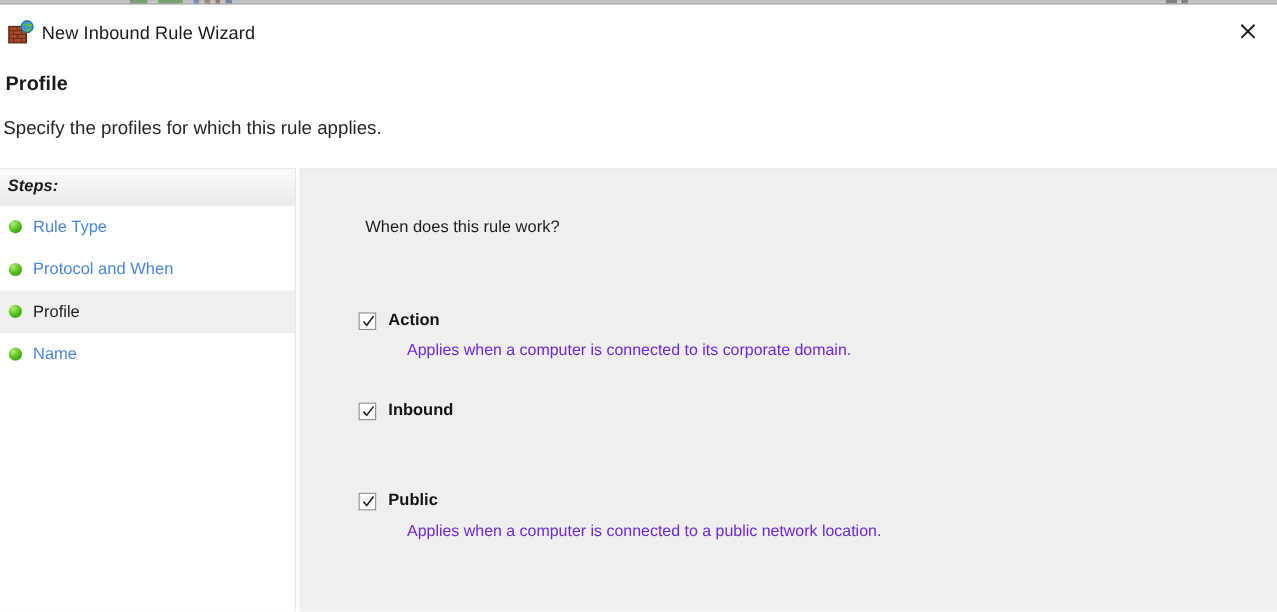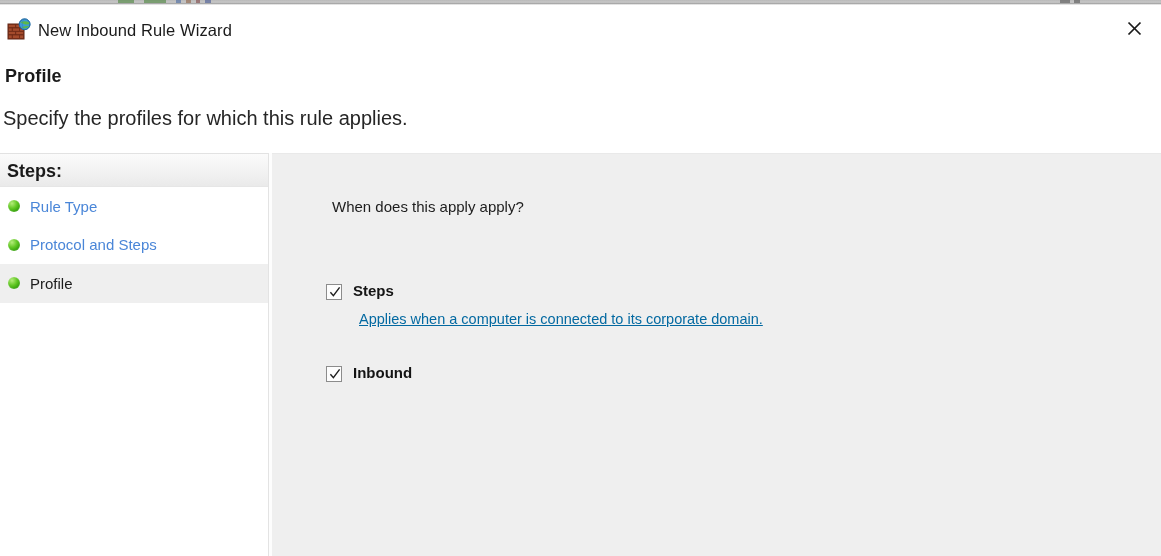--- a/index.html
+++ b/index.html
@@ -78,21 +78,21 @@
     position: absolute;
     left: 5px; top: 13px;
     font-size: 18px;
     font-weight: bold;
     color: #1a1a1a;
     letter-spacing: .1px;
   }
   .page-subtitle {
     position: absolute;
     left: 3px; top: 54px;
-    font-size: 20px;
+    font-size: 17px;
     color: #262626;
   }
 
   
   .body-area {
     position: absolute;
     left: 0; top: 153px;
     width: 1161px; height: 403px;
   }
 
@@ -108,23 +108,24 @@
     position: absolute;
     left: 0; top: 0;
     width: 268px; height: 33px;
     background: linear-gradient(to bottom, #fbfbfb 0%, #f2f2f2 55%, #eaeaea 100%);
     border-bottom: 1px solid #e6e6e6;
     box-sizing: border-box;
   }
   .steps-header-label {
     position: absolute;
     left: 7px; top: 7px;
-    font-size: 18px;
+    font-size: 15px;
     font-weight: bold;
     color: #1a1a1a;
+    font-style: italic;
   }
   .step-list {
     position: absolute;
     left: 0; top: 33px;
     width: 268px;
   }
   .step-row {
     position: relative;
     width: 268px;
     height: 38.5px;
@@ -210,27 +211,26 @@
     left: 1px; top: 0px;
   }
   .check-label {
     margin-left: 11px;
     font-size: 15px;
     font-weight: bold;
     color: #141414;
     white-space: nowrap;
   }
   .check-desc {
-    margin-left: 33px;
+    margin-left: 44px;
     margin-top: 5px;
     font-size: 14.5px;
-    color: #0369a1;
+    color: #6d28d9;
     line-height: 20px;
     max-width: 700px;
-    text-decoration: underline;
   }
 </style>
 </head>
 <body>
 
 <div class="wizard">
 
   <div class="bg-strip">
     <div class="fleck" style="left:118px;width:16px;background:#3f7f2f;"></div>
     <div class="fleck" style="left:144px;width:22px;background:#3f7f2f;"></div>
@@ -288,53 +288,68 @@
       <div class="steps-header">
         <div class="steps-header-label">Steps:</div>
       </div>
       <div class="step-list">
         <div class="step-row">
           <span class="step-bullet"></span>
           <span class="step-label">Rule Type</span>
         </div>
         <div class="step-row">
           <span class="step-bullet"></span>
-          <span class="step-label">Protocol and Steps</span>
+          <span class="step-label">Protocol and When</span>
         </div>
         <div class="step-row active">
           <span class="step-bullet"></span>
           <span class="step-label">Profile</span>
         </div>
+        <div class="step-row">
+          <span class="step-bullet"></span>
+          <span class="step-label">Name</span>
+        </div>
       </div>
     </div>
 
     <div class="split-line"></div>
     <div class="split-line2"></div>
 
     <div class="content">
-      <div class="question">When does this apply apply?</div>
+      <div class="question">When does this rule work?</div>
 
       <div class="profile-group" style="top:128px;">
         <div class="check-row">
           <span class="checkbox">
             <svg width="14" height="14" viewBox="0 0 14 14">
               <polyline points="2.4,7.2 5.4,10.6 11.6,2.4" fill="none" stroke="#1d1d1d" stroke-width="1.4"></polyline>
             </svg>
           </span>
-          <span class="check-label">Steps</span>
+          <span class="check-label">Action</span>
         </div>
         <div class="check-desc">Applies when a computer is connected to its corporate domain.</div>
       </div>
 
       <div class="profile-group" style="top:210px;">
         <div class="check-row">
           <span class="checkbox">
             <svg width="14" height="14" viewBox="0 0 14 14">
               <polyline points="2.4,7.2 5.4,10.6 11.6,2.4" fill="none" stroke="#1d1d1d" stroke-width="1.4"></polyline>
             </svg>
           </span>
           <span class="check-label">Inbound</span>
         </div>
       </div>
 
+      <div class="profile-group" style="top:292px;">
+        <div class="check-row">
+          <span class="checkbox">
+            <svg width="14" height="14" viewBox="0 0 14 14">
+              <polyline points="2.4,7.2 5.4,10.6 11.6,2.4" fill="none" stroke="#1d1d1d" stroke-width="1.4"></polyline>
+            </svg>
+          </span>
+          <span class="check-label">Public</span>
+        </div>
+        <div class="check-desc">Applies when a computer is connected to a public network location.</div>
+      </div>
     </div>
   </div>
 </div>
 
 </body></html>

